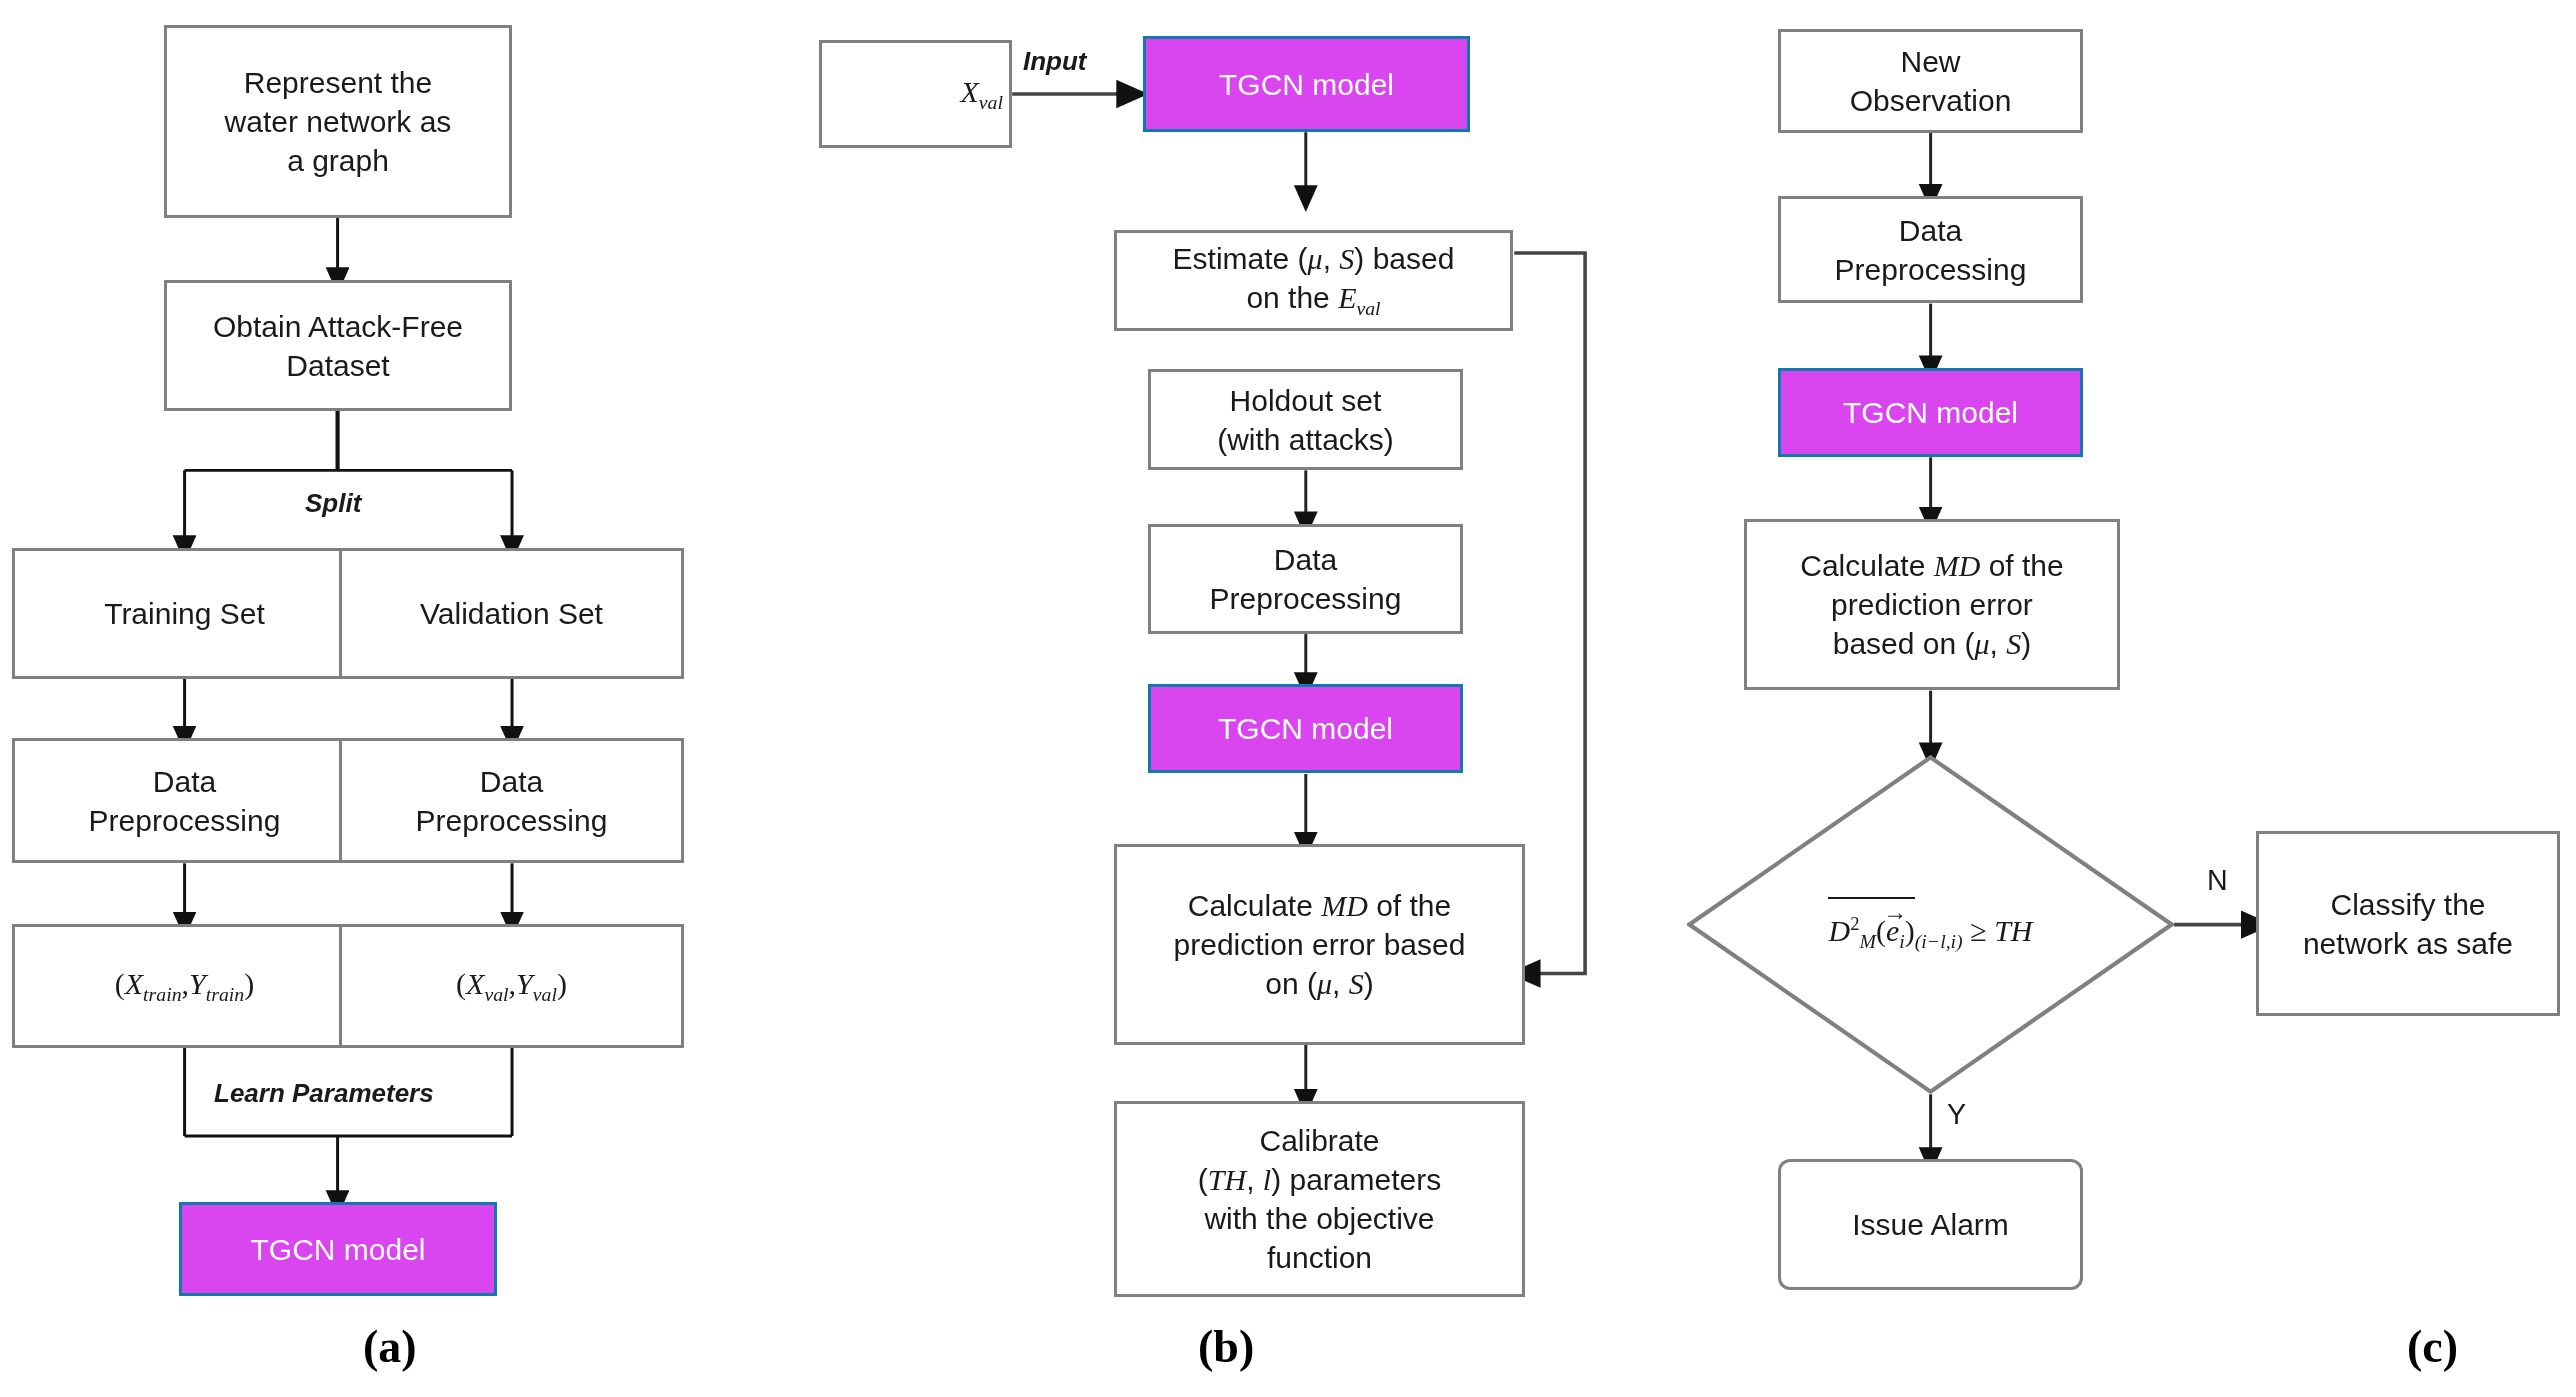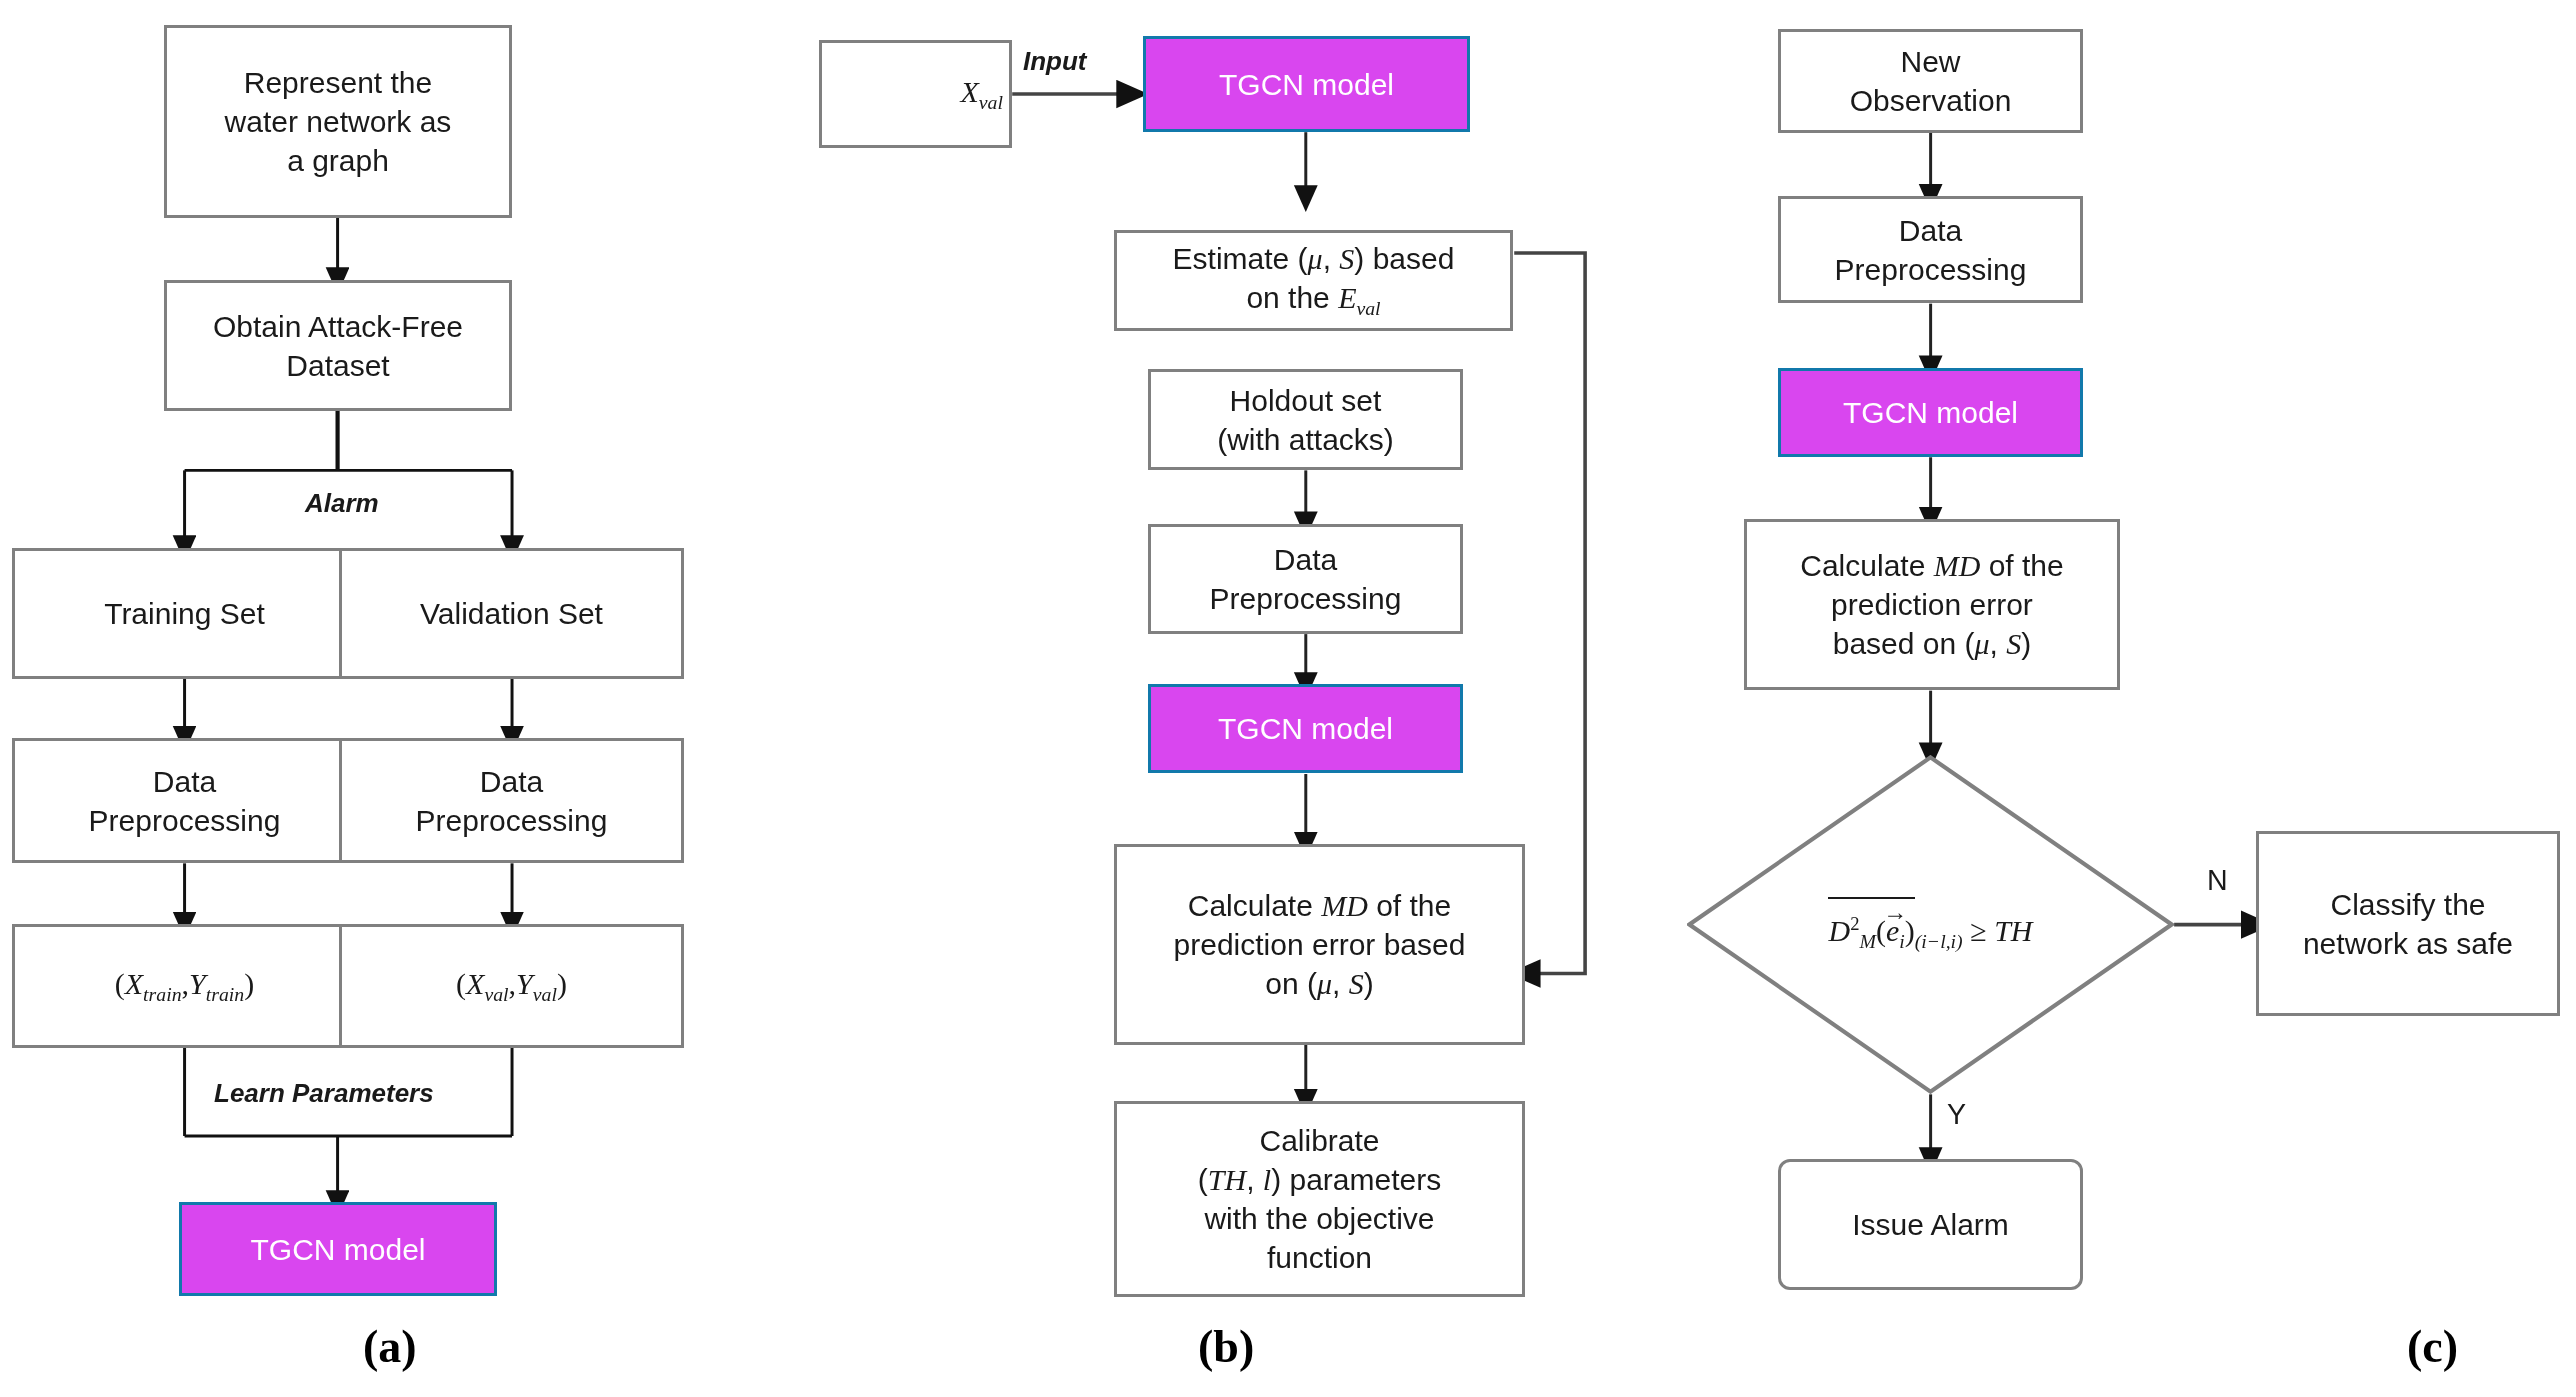--- a/index.html
+++ b/index.html
@@ -186,21 +186,21 @@
       <span class="txt" style="white-space:pre-line;">Represent the
 water network as
 a graph</span>
     </div>
 
     <div class="node" style="left:164px; top:280px; width:348px; height:131px;">
       <span class="txt" style="white-space:pre-line;">Obtain Attack-Free
 Dataset</span>
     </div>
 
-    <div class="elabel" style="left:305px; top:488px;">Alarm</div>
+    <div class="elabel" style="left:305px; top:488px;">Split</div>
 
     <div class="node" style="left:12px; top:548px; width:345px; height:131px;">
       <span class="txt">Training Set</span>
     </div>
 
     <div class="node" style="left:339px; top:548px; width:345px; height:131px;">
       <span class="txt">Validation Set</span>
     </div>
 
     <div class="node" style="left:12px; top:738px; width:345px; height:125px;">

